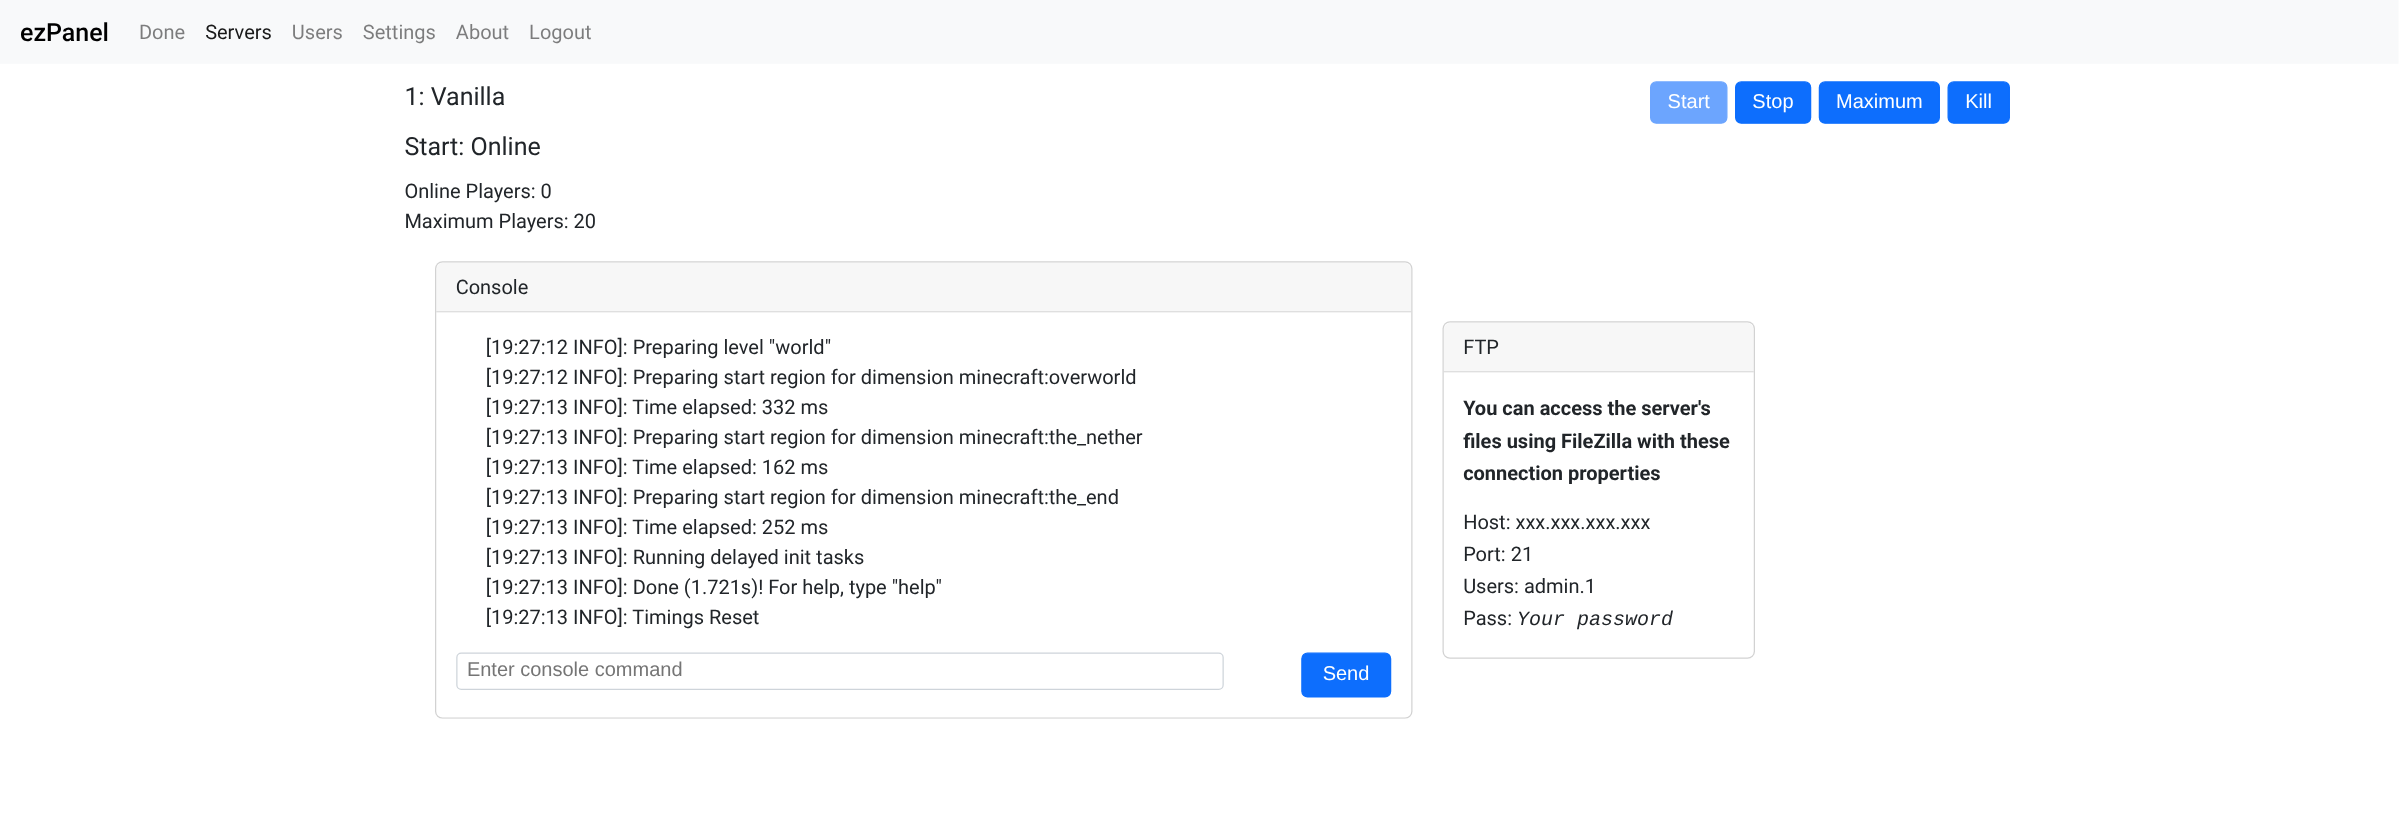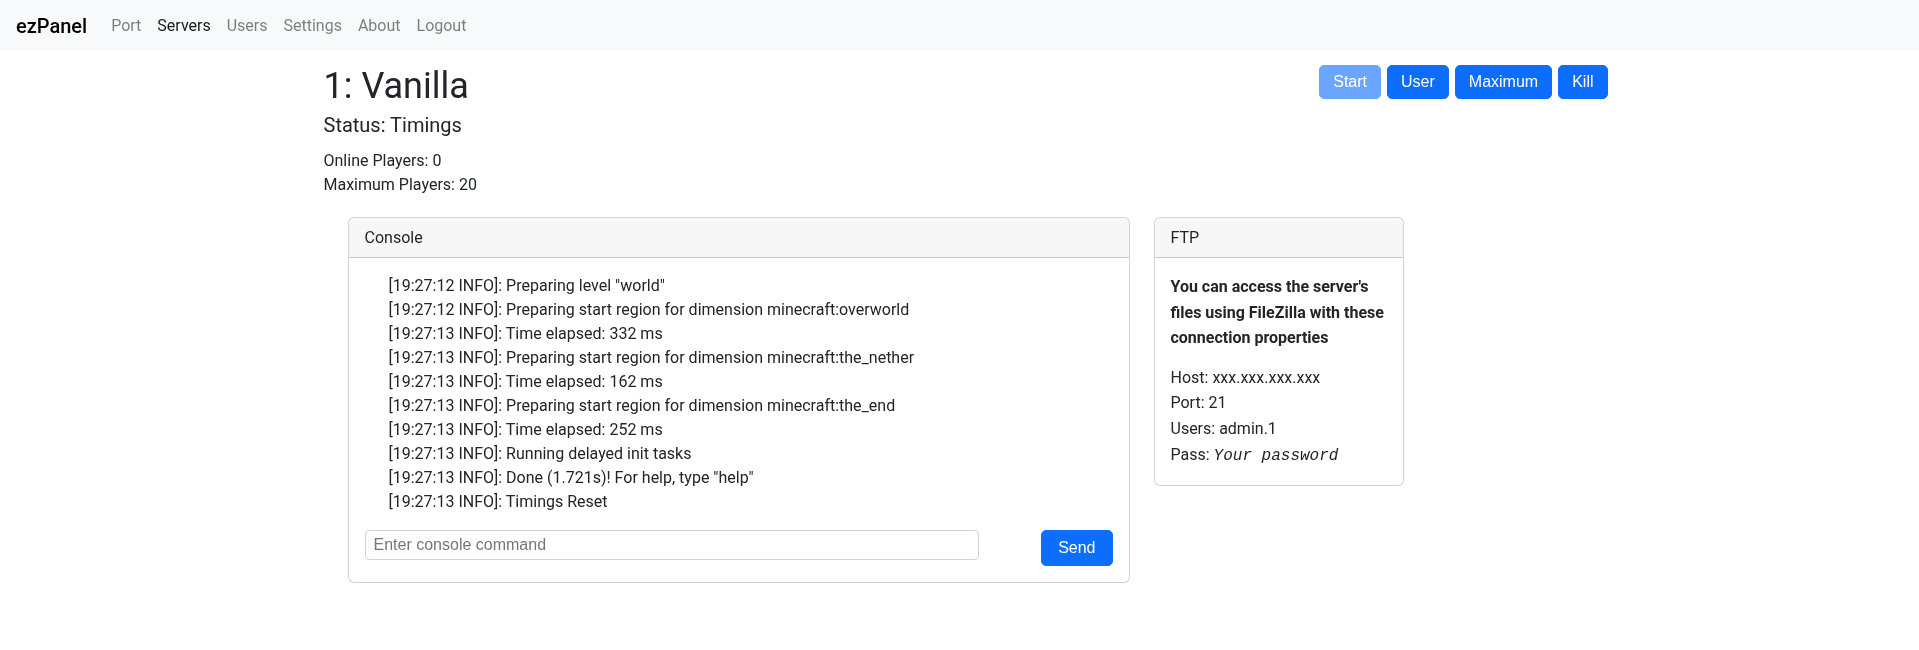--- a/index.html
+++ b/index.html
@@ -6,28 +6,28 @@
 body { font-family: -apple-system, BlinkMacSystemFont, "Segoe UI", Roboto, "Helvetica Neue", Arial, sans-serif; font-size: 16px; color: #212529; background: #fff; }
 .navbar { background: #f8f9fa; padding: 8px 16px; display: flex; align-items: center; justify-content: flex-start; }
 .navbar-left { display: flex; align-items: center; gap: 0; }
 .navbar-brand { font-size: 20px; font-weight: 500; color: #000; padding-right: 16px; }
 .nav-link { color: rgba(0,0,0,0.5); padding: 8px 8px; font-size: 16px; cursor: pointer; }
 .nav-link.active { color: rgba(0,0,0,0.9); }
 .nav-link.logout { color: rgba(0,0,0,0.5); }
 .container { max-width: 1320px; margin: 0 auto; padding: 0 12px; }
 .top-row { display: flex; justify-content: space-between; align-items: flex-start; margin-top: 14px; }
 .server-info { padding-left: 12px; }
-.server-title { font-size: 36px; font-weight: 400; margin-bottom: 6px; }
+.server-title { font-size: 20px; font-weight: 400; margin-bottom: 16px; }
 .server-status { font-size: 20px; font-weight: 400; margin-bottom: 12px; }
 .server-meta { font-size: 16px; line-height: 1.5; }
 .btn-group { display: flex; gap: 6px; border-radius: 15px; }
 .btn { padding: 7px 13px; font-size: 16px; border-radius: 5px; border: 1px solid transparent; cursor: pointer; color: #fff; }
 .btn-primary { background: #0d6efd; border-color: #0d6efd; }
 .btn-primary.disabled { background: #6ca5fe; border-color: #6ca5fe; opacity: 1; cursor: default; }
-.content-row { display: flex; gap: 24px; margin-top: 20px; align-items: flex-start; padding-left: 36px; }
+.content-row { display: flex; gap: 24px; margin-top: 20px; align-items: center; padding-left: 36px; }
 .card { border: 1px solid rgba(0,0,0,0.175); border-radius: 6px; background: #fff; }
 .card-header { background: rgba(0,0,0,0.03); border-bottom: 1px solid rgba(0,0,0,0.175); padding: 10px 16px; font-size: 16px; border-radius: 6px 6px 0 0; }
 .card-body { padding: 16px; }
 .console-card { flex: 0 0 782px; }
 .console-output { height: 240px; overflow-y: auto; padding: 0 24px; font-size: 16px; line-height: 1.5; position: relative; }
 .console-output ul { list-style: none; }
 .console-input-row { display: flex; gap: 18px; margin-top: 16px; align-items: stretch; }
 .console-input { flex: 1; padding: 4px 8px; border: 1px solid #ced4da; border-radius: 4px; font-size: 16px; height: 30px; }
 .send-btn { padding: 8px 16px; margin-left: 44px; }
 .ftp-card { flex: 0 0 250px; }
@@ -38,36 +38,36 @@
 .console-output::-webkit-scrollbar { width: 8px; }
 .console-output::-webkit-scrollbar-thumb { background: #7a7a7a; border-radius: 4px; }
 .console-output::-webkit-scrollbar-track { background: transparent; }
 </style>
 </head>
 <body>
 
 <nav class="navbar">
   <div class="navbar-left">
     <span class="navbar-brand">ezPanel</span>
-    <span id="nav-links"><span class="nav-link">Port</span><span class="nav-link active">Servers</span><span class="nav-link">Users</span><span class="nav-link">Settings</span><span class="nav-link">About</span></span>
+    <span id="nav-links"><span class="nav-link">Done</span><span class="nav-link active">Servers</span><span class="nav-link">Users</span><span class="nav-link">Settings</span><span class="nav-link">About</span></span>
   </div>
   <span class="nav-link logout">Logout</span>
 </nav>
 
 <div class="container">
   <div class="top-row">
     <div class="server-info">
       <h2 class="server-title">1: Vanilla</h2>
-      <div class="server-status">Status: Timings</div>
+      <div class="server-status">Start: Online</div>
       <div class="server-meta">Online Players: 0</div>
       <div class="server-meta">Maximum Players: 20</div>
     </div>
     <div class="btn-group">
       <button class="btn btn-primary disabled">Start</button>
-      <button class="btn btn-primary">User</button>
+      <button class="btn btn-primary">Stop</button>
       <button class="btn btn-primary">Maximum</button>
       <button class="btn btn-primary">Kill</button>
     </div>
   </div>
 
   <div class="content-row">
     <div class="card console-card">
       <div class="card-header">Console</div>
       <div class="card-body">
         <div class="console-output" id="console-output">

